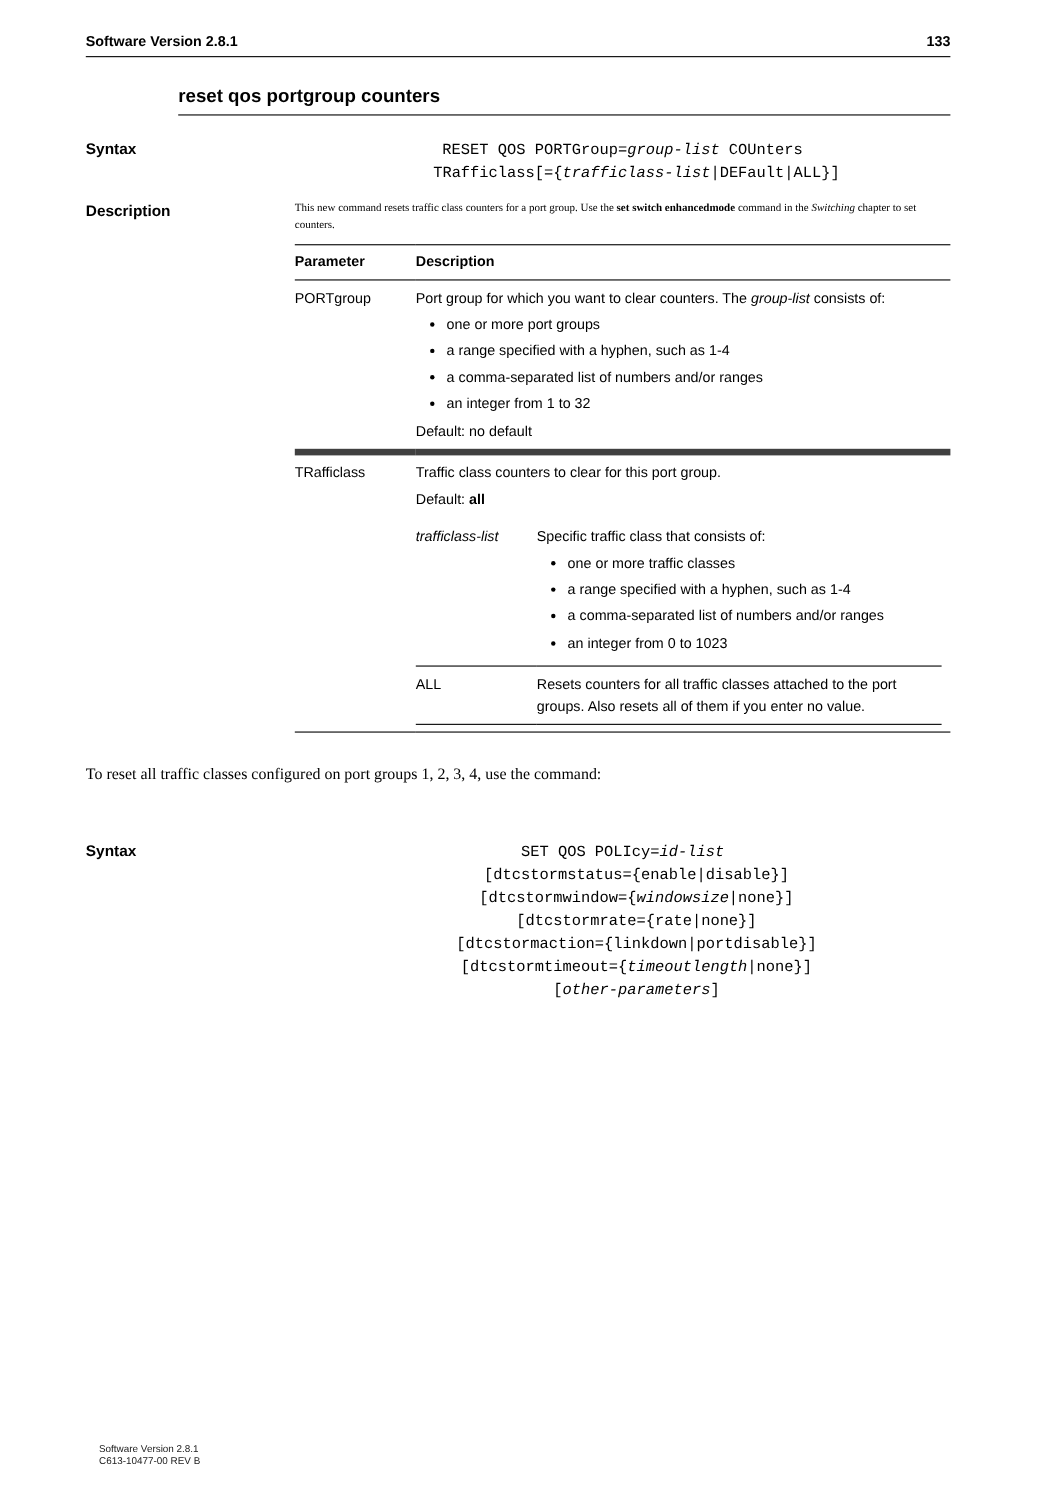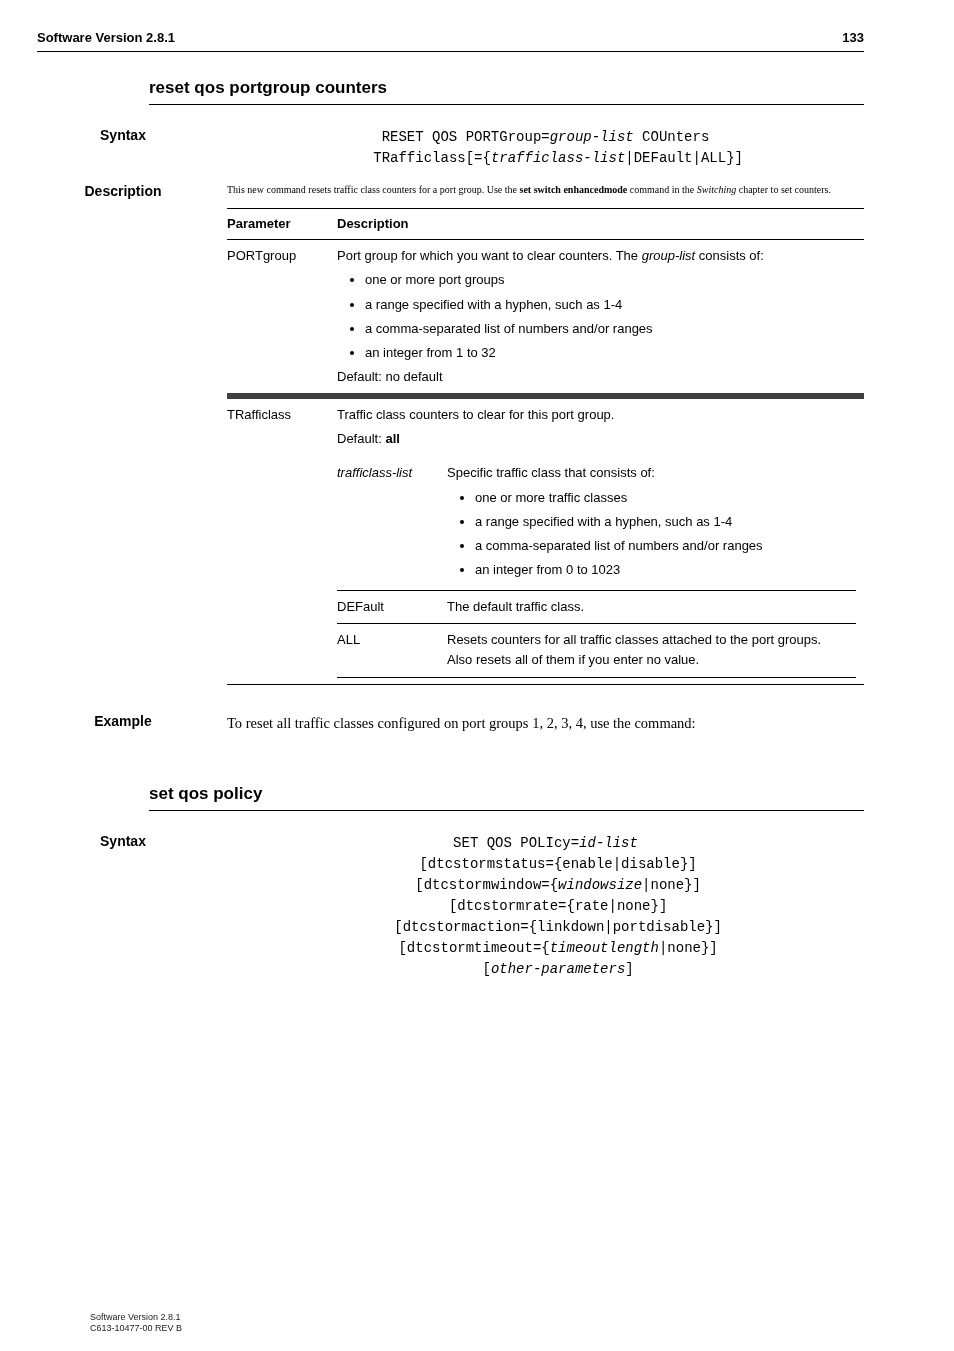--- a/index.html
+++ b/index.html
@@ -1,22 +1,22 @@
 <!DOCTYPE html>
 <html><head>
 <meta charset="utf-8">
 <style>
   * { box-sizing: border-box; margin: 0; padding: 0; }
   html, body { width: 954px; background: #fff; font-family: Arial, Helvetica, sans-serif; color: #000; }
-  .page { width: 954px; min-height: 1351px; padding: 30px 90px 30px 37px; position: relative; }
+  .page { width: 954px; min-height: 1351px; padding: 30px 90px 30px 78px; position: relative; }
   .running-head { display: flex; justify-content: space-between; font-size: 13px; font-weight: bold; border-bottom: 1px solid #000; padding-bottom: 6px; margin-bottom: 26px; }
-  .indent-block { margin-left: 112px; }
+  .indent-block { margin-left: 84px; }
   .cmd-title { font-size: 17px; font-weight: bold; padding-bottom: 6px; border-bottom: 1px solid #000; margin-bottom: 22px; }
   .labeled { display: flex; margin-bottom: 14px; }
-  .side-label { width: 190px; min-width: 190px; text-align: center; padding-right: 18px; font-weight: bold; font-size: 14px; }
+  .side-label { width: 190px; min-width: 190px; text-align: left; padding-right: 18px; font-weight: bold; font-size: 14px; }
   .side-content { flex: 1; font-size: 14px; line-height: 1.45; }
   .mono { font-family: "Courier New", Courier, monospace; font-size: 14px; white-space: pre; line-height: 1.5; text-align: center; }
   .mono .it { font-style: italic; }
   .desc-para { font-size: 10px; line-height: 1.45; font-family: Georgia, 'Times New Roman', serif; }
   .desc-para .bold { font-weight: bold; }
   .desc-para .ital { font-style: italic; }
   .ex-para { font-size: 14.5px; line-height: 1.45; font-family: Georgia, 'Times New Roman', serif; }
 
   table.params { border-collapse: collapse; width: 100%; margin-top: 10px; font-size: 13px; }
   table.params thead th { text-align: left; font-weight: bold; padding: 6px 8px 6px 0; }
@@ -102,50 +102,42 @@
                     <span>Specific traffic class that consists of:</span>
                     <ul>
                       <li>one or more traffic classes</li>
                       <li>a range specified with a hyphen, such as 1-4</li>
                       <li>a comma-separated list of numbers and/or ranges</li>
                       <li>an integer from 0 to 1023</li>
                     </ul>
                   </td>
                 </tr>
                 <tr>
-                  <td>DEFault</td>
-                  <td>The default traffic class.</td>
-                </tr>
-                <tr>
                   <td>ALL</td>
                   <td>Resets counters for all traffic classes attached to the port groups. Also resets all of them if you enter no value.</td>
                 </tr>
               </tbody>
                 </table>
             </td>
           </tr>
         </tbody>
       </table>
     </div>
   </div>
 
   <div style="height:14px"></div>
 
   <div class="labeled">
-    <div class="side-label">Example</div>
     <div class="side-content">
       <p class="ex-para">To reset all traffic classes configured on port groups 1, 2, 3, 4, use the command:</p>
     </div>
   </div>
 
   <div class="sec-gap"></div>
 
-  <div class="indent-block">
-    <div class="cmd-title">set qos policy</div>
-  </div>
 
   <div class="labeled">
     <div class="side-label">Syntax</div>
     <div class="side-content">
       <div class="mono"><span>SET QOS POLIcy=</span><span class="it">id-list</span>
 <span>   [dtcstormstatus={enable|disable}]</span>
 <span>   [dtcstormwindow={</span><span class="it">windowsize</span><span>|none}]</span>
 <span>   [dtcstormrate={rate|none}]</span>
 <span>   [dtcstormaction={linkdown|portdisable}]</span>
 <span>   [dtcstormtimeout={</span><span class="it">timeoutlength</span><span>|none}]</span>

